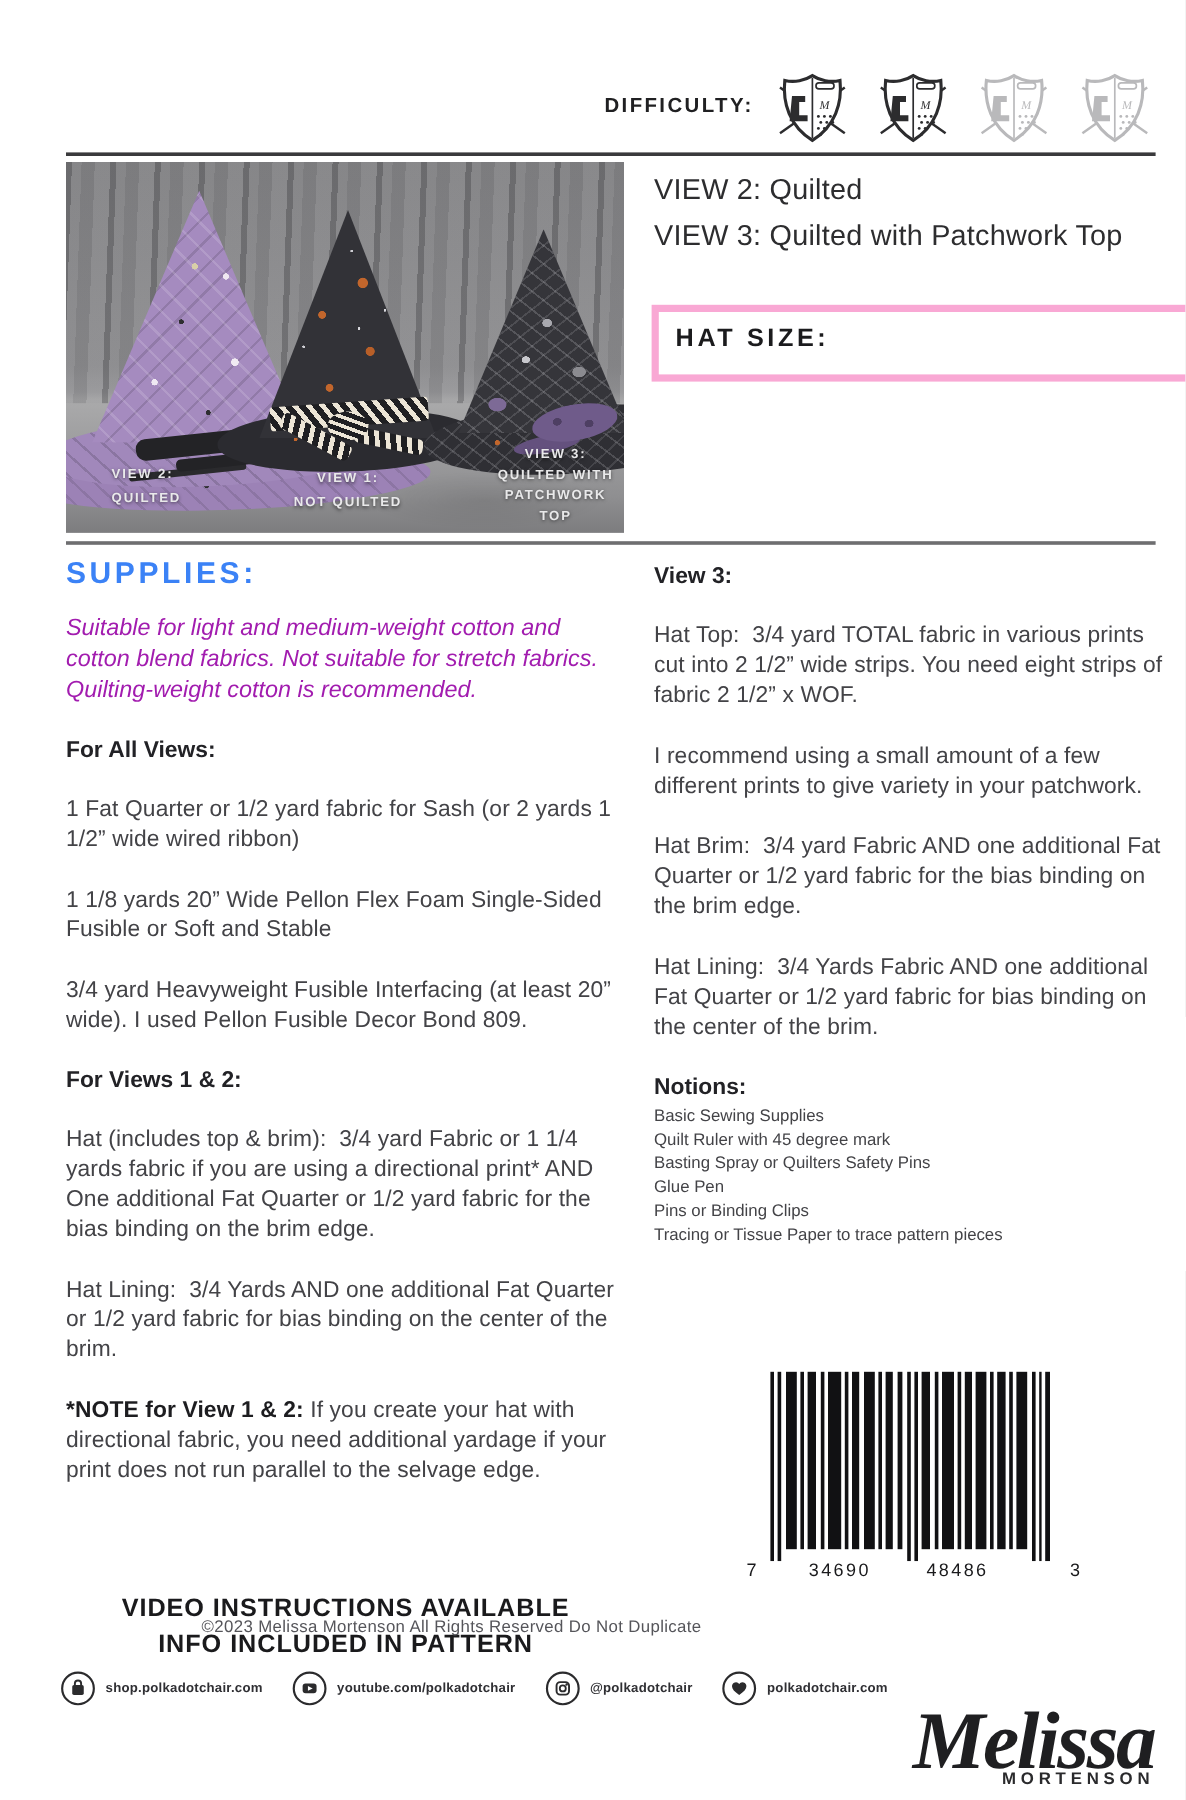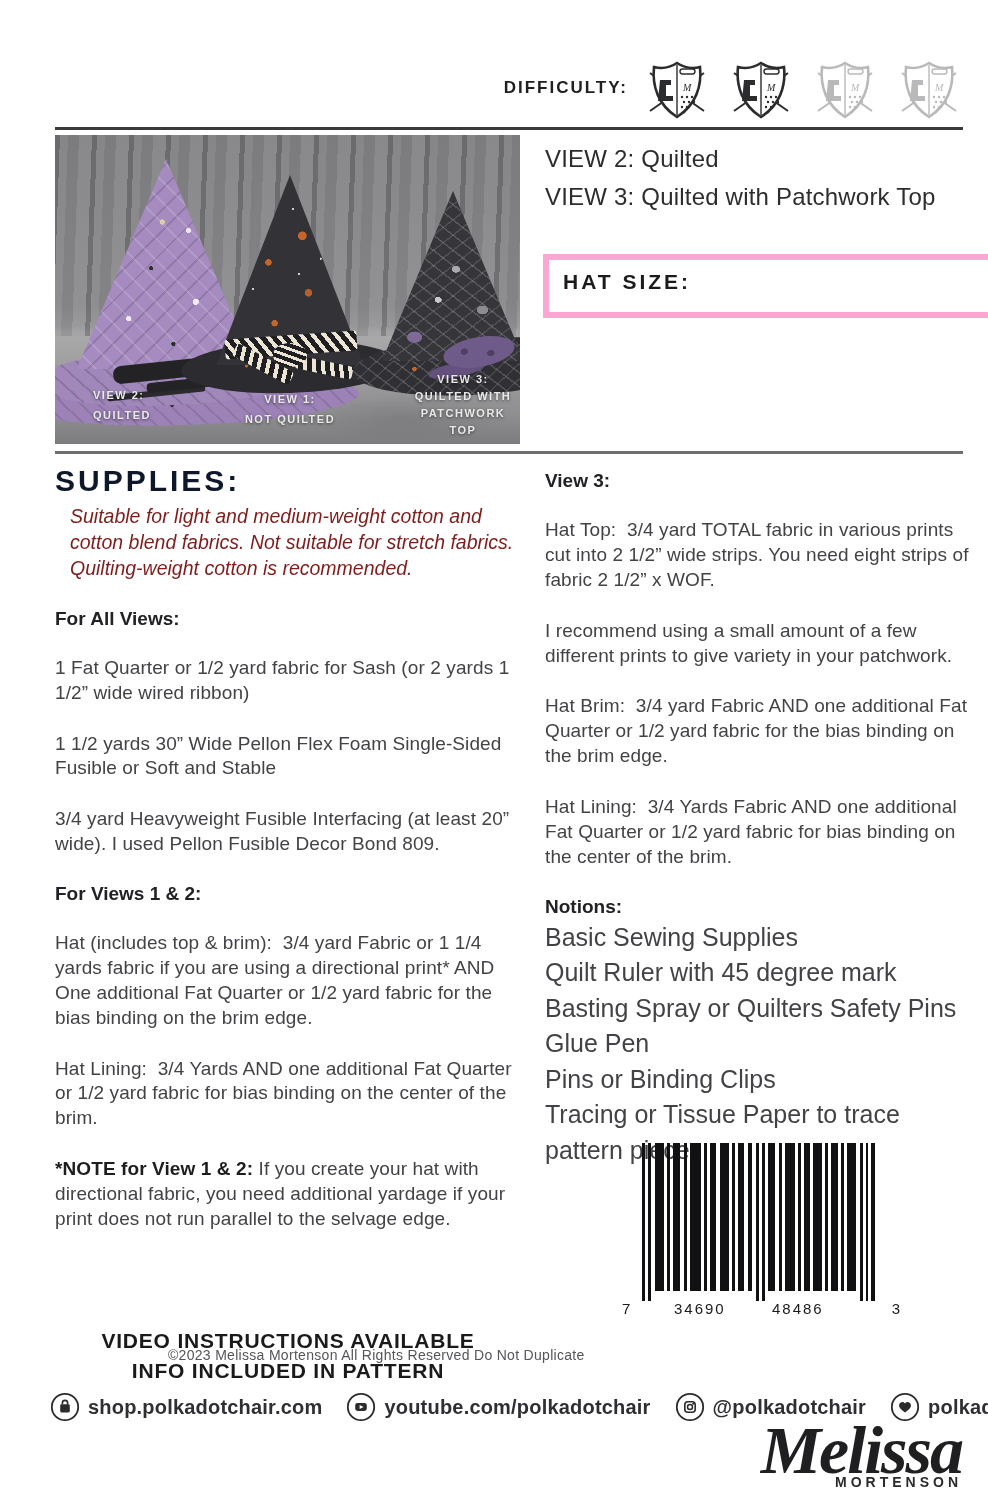--- a/index.html
+++ b/index.html
@@ -122,43 +122,43 @@
   
   .views-block { position:absolute; left:545px; top:140px; width:424px; }
   .view-line { font-size:24px; color:#2d2d2f; line-height:1.58; white-space:pre-wrap; letter-spacing:.2px; }
   .hat-size-box { position:absolute; left:543px; top:254px; width:452px; border:6px solid #f9a8d4; padding:10px 14px 14px; }
   .hat-size-title { font-size:21px; font-weight:bold; letter-spacing:3px; color:#1b1b1d; margin-bottom:4px; }
   .hat-size-body { font-size:19px; line-height:1.32; color:#3e3e42; white-space:pre-wrap; }
 
   
   .left-col  { position:absolute; left:55px;  top:464px; width:466px; }
   .right-col { position:absolute; left:545px; top:466px; width:426px; }
-  .h-supplies { font-size:30px; font-weight:bold; letter-spacing:3px; color:#0f172a; margin-bottom:6px; }
-  .intro { font-size:19.5px; font-style:italic; color:#7f1d1d; line-height:1.33; margin-bottom:26px;margin-left:15px; }
+  .h-supplies { font-size:25px; font-weight:bold; letter-spacing:3px; color:#3b82f6; margin-bottom:18px; }
+  .intro { font-size:19.5px; font-style:italic; color:#a21caf; line-height:1.33; margin-bottom:26px; }
   .subhead { font-size:19px; font-weight:bold; color:#222226; margin:26px 0 26px; }
   .para { font-size:19px; line-height:1.31; color:#434347; margin-bottom:26px; white-space:pre-wrap; letter-spacing:.1px; }
   .para b { color:#1d1d20; }
-  .notion-item { font-size:25px; line-height:1.42; color:#434347; }
+  .notion-item { font-size:14px; line-height:1.42; color:#434347; }
   .video-note { position:absolute; left:55px; top:1326px; width:466px; text-align:center;
     font-size:21px; font-weight:bold; letter-spacing:.8px; color:#1a1a1c; line-height:1.45; }
 
   
   .barcode { position:absolute; left:640px; top:1143px; width:244px; height:172px; }
   .barcode svg { display:block; }
   .bc-digits { position:absolute; left:0; right:0; bottom:-2px; font-size:15px; color:#1a1a1c; }
   .bc-d0 { position:absolute; left:-18px; bottom:0; }
   .bc-d1 { position:absolute; left:34px;  bottom:0; letter-spacing:2px; }
   .bc-d2 { position:absolute; left:132px; bottom:0; letter-spacing:2px; }
   .bc-d3 { position:absolute; right:-16px; bottom:0; }
 
   
   .footer-links { position:absolute; left:50px; top:1392px; display:flex; align-items:center; gap:24px; }
   .flink { display:flex; align-items:center; gap:8px; cursor:pointer; }
   .flink .cicon { width:30px; height:30px; color:#2b2b2d; }
-  .flink .flabel { font-size:20px; font-weight:bold; color:#2f2f33; letter-spacing:.2px; }
+  .flink .flabel { font-size:11px; font-weight:bold; color:#2f2f33; letter-spacing:.2px; }
   .copyright { position:absolute; left:168px; top:1347px; font-size:14px; color:#55555a; letter-spacing:.3px; }
   .logo { position:absolute; right:26px; top:1368px; width:240px; text-align:right; color:#1f1f21; }
   .logo-script { font-family:Liberation Serif, serif; font-style:italic; font-weight:bold;
     font-size:68px; line-height:1; letter-spacing:-2px;margin-top:48px; }
   .logo-sub { font-size:14px; font-weight:bold; letter-spacing:4px; margin-top:-10px; margin-right:0; color:#2a2a2c; }
 </style>
 </head>
 <body>
 
 <div class="page">
@@ -304,21 +304,21 @@
   </div>
 
   <div class="mid-rule"></div>
 
   <div class="left-col">
     <div class="h-supplies">SUPPLIES:</div>
     <div class="intro">Suitable for light and medium-weight cotton and cotton blend fabrics. Not suitable for stretch fabrics. Quilting-weight cotton is recommended.</div>
 
     <div class="subhead">For All Views:</div>
     <p class="para">1 Fat Quarter or 1/2 yard fabric for Sash (or 2 yards 1 1/2” wide wired ribbon)</p>
-    <p class="para">1 1/2 yards 30” Wide Pellon Flex Foam Single-Sided Fusible or Soft and Stable</p>
+    <p class="para">1 1/8 yards 20” Wide Pellon Flex Foam Single-Sided Fusible or Soft and Stable</p>
     <p class="para">3/4 yard Heavyweight Fusible Interfacing (at least 20” wide). I used Pellon Fusible Decor Bond 809.</p>
 
     <div class="subhead">For Views 1 &amp; 2:</div>
     <p class="para">Hat (includes top &amp; brim):  3/4 yard Fabric or 1 1/4 yards fabric if you are using a directional print* AND One additional Fat Quarter or 1/2 yard fabric for the bias binding on the brim edge.</p>
     <p class="para">Hat Lining:  3/4 Yards AND one additional Fat Quarter or 1/2 yard fabric for bias binding on the center of the brim.</p>
 
     <p class="para"><b>*NOTE for View 1 &amp; 2: </b><span>If you create your hat with directional fabric, you need additional yardage if your print does not run parallel to the selvage edge.</span></p>
   </div>
 
   <div class="right-col">

